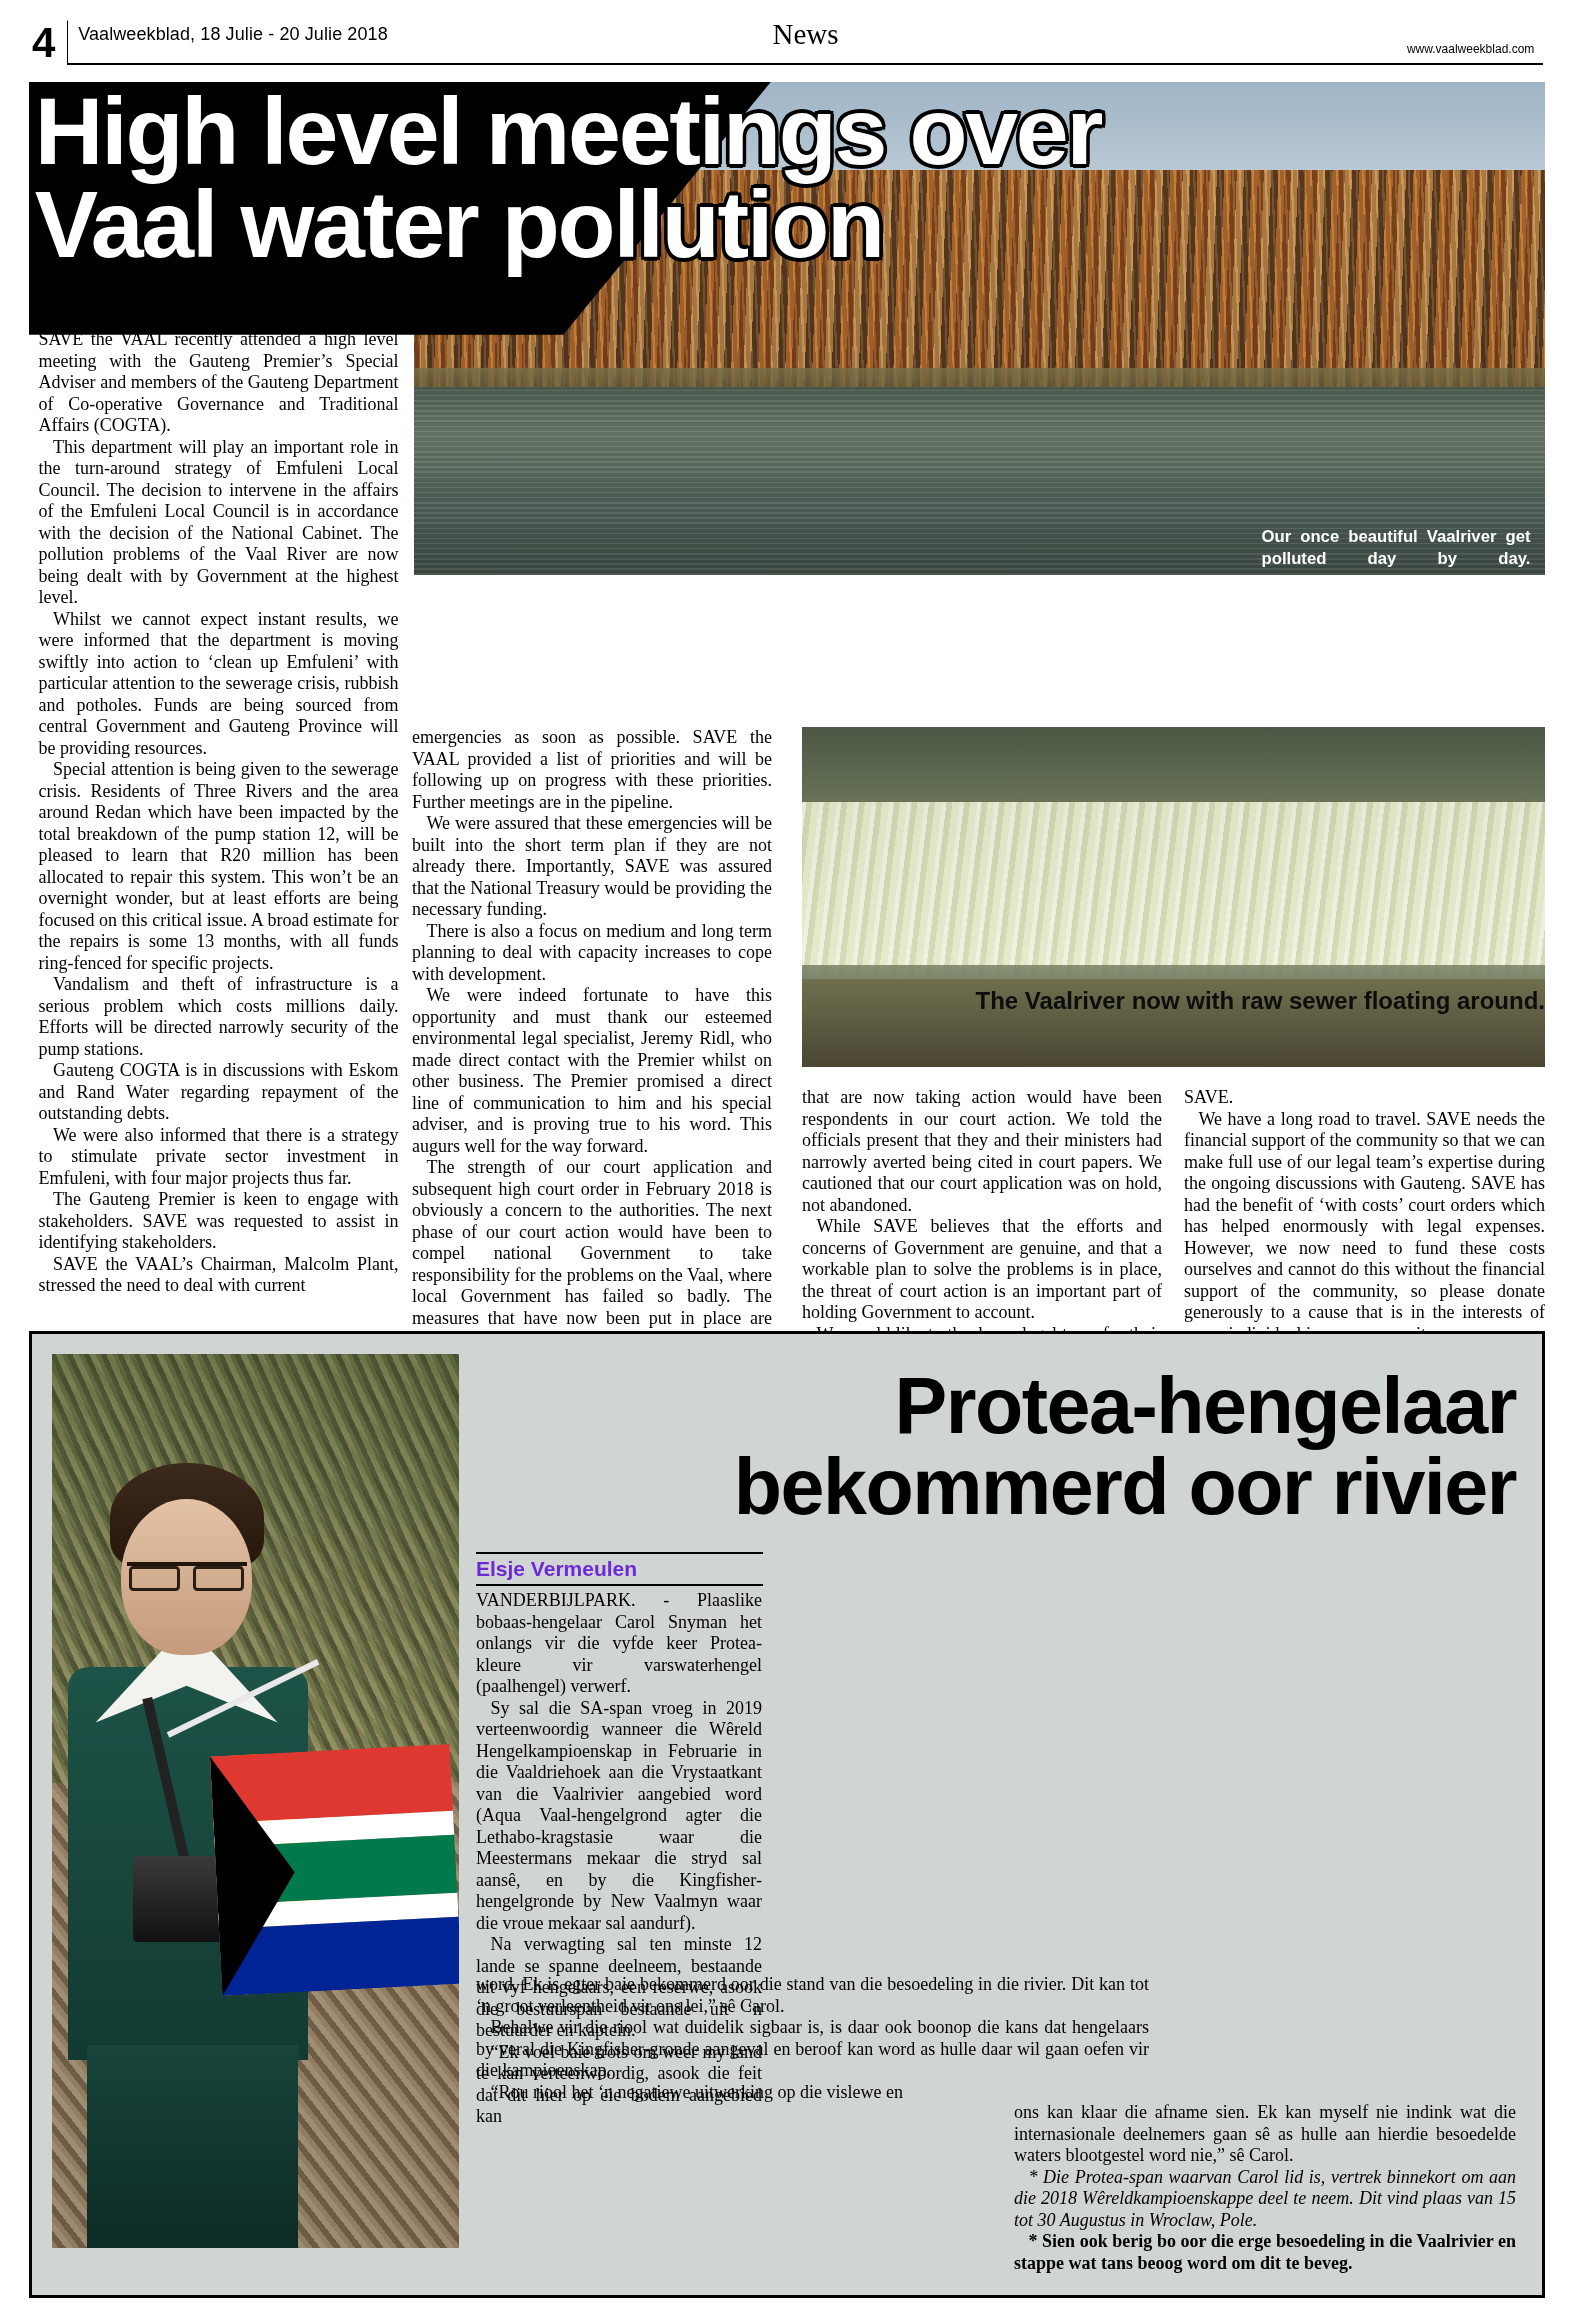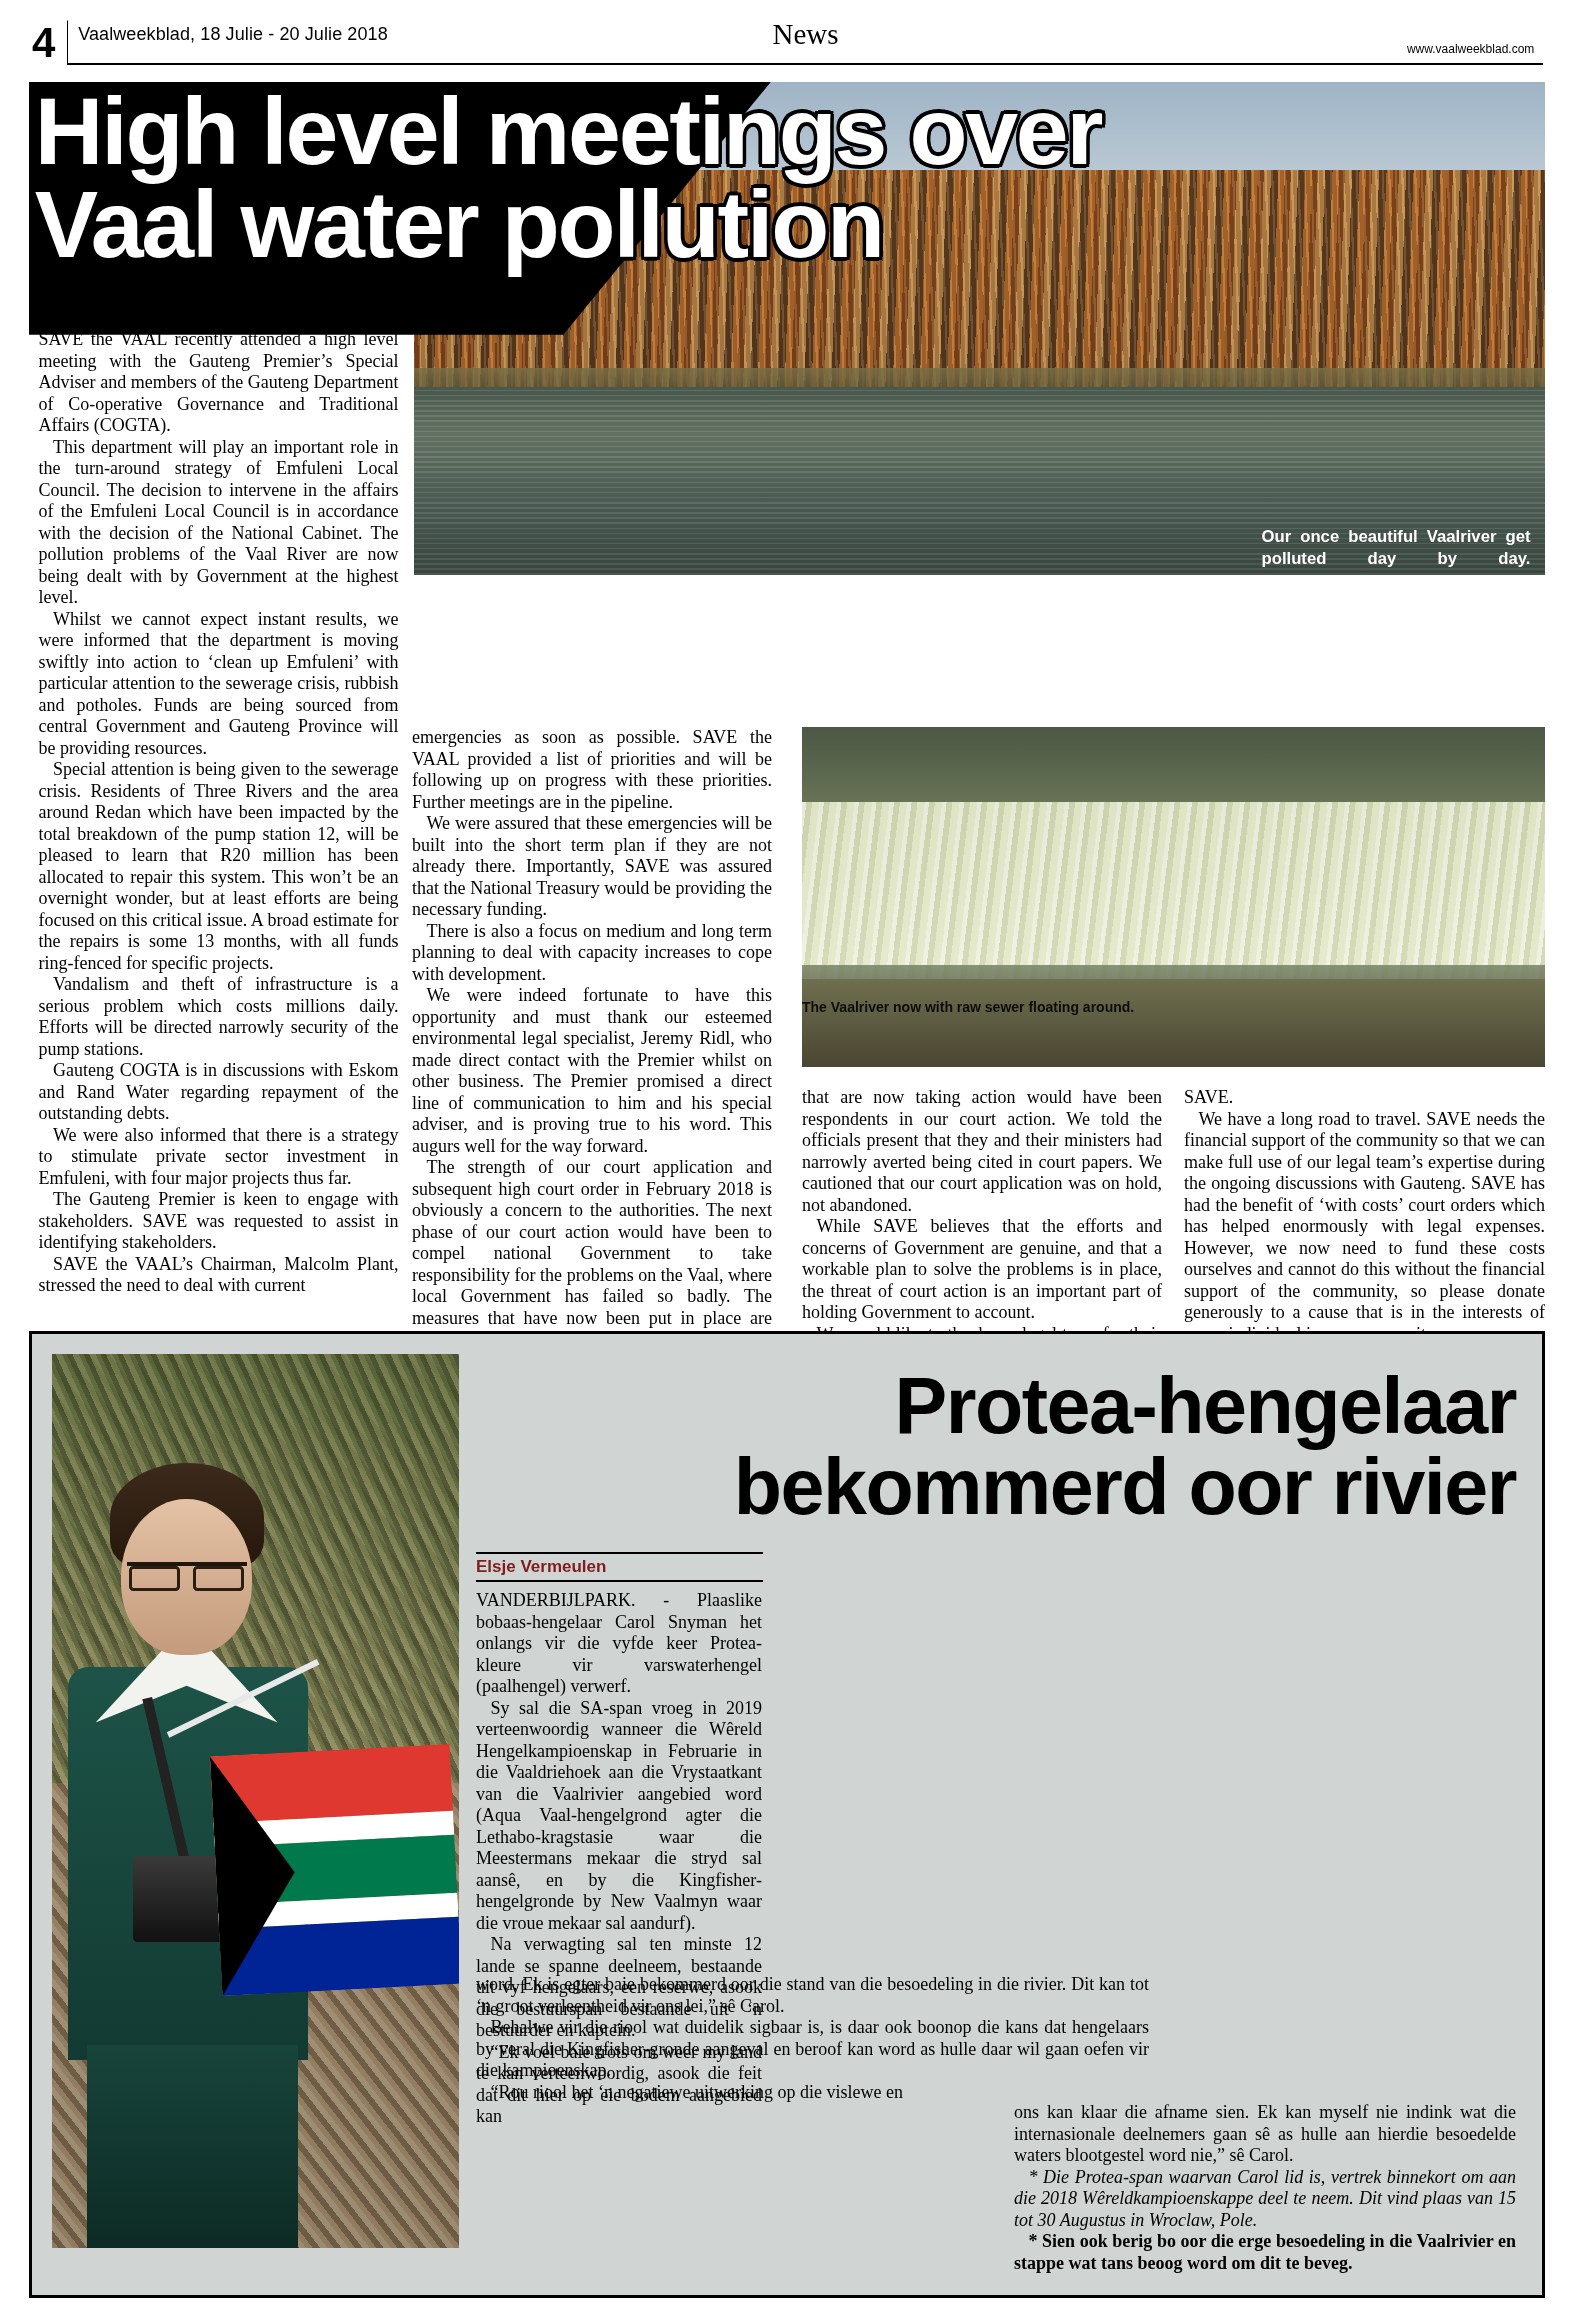--- a/index.html
+++ b/index.html
@@ -190,27 +190,27 @@
   .sewer-bank {
     position:absolute; left:0; bottom:0; width:100%; height:26%;
     background: linear-gradient(#6f6f4e, #4a4633);
   }
   .sewer-water {
     position:absolute; left:0; bottom:14%; width:100%; height:16%;
     background: linear-gradient(rgba(120,130,100,.85), rgba(80,90,70,.9));
   }
   .sewer-caption {
     position: absolute;
-    left: 0; right: 0;
+    left: 10px; right: 0;
     bottom: 52px;
-    text-align: left;
+    text-align: right;
     z-index: 4;
     font-family: "Liberation Sans", sans-serif;
     font-weight: 700;
-    font-size: 14px;
+    font-size: 24px;
     color: #0d0d0d;
   }
 
   
   .a1-col {
     position: absolute;
     font-family: "Liberation Serif", serif;
     font-size: 18px;
     line-height: 1.195;
     text-align: justify;
@@ -346,22 +346,22 @@
   .byline-box {
     position: absolute;
     left: 444px;
     top: 218px;
     width: 287px;
     border-top: 2.2px solid #000;
     border-bottom: 2.2px solid #000;
     padding: 2.9px 0 3.6px 0;
     font-family: "Liberation Sans", sans-serif;
     font-weight: 700;
-    font-size: 17px;
-    color: #7f1d1d;
+    font-size: 21px;
+    color: #6d28d9;
   }
 
   
   .fishing-photo {
     position: absolute;
     left: 767px;
     top: 218px;
     width: 716px;
     height: 422px;
     overflow: hidden;

